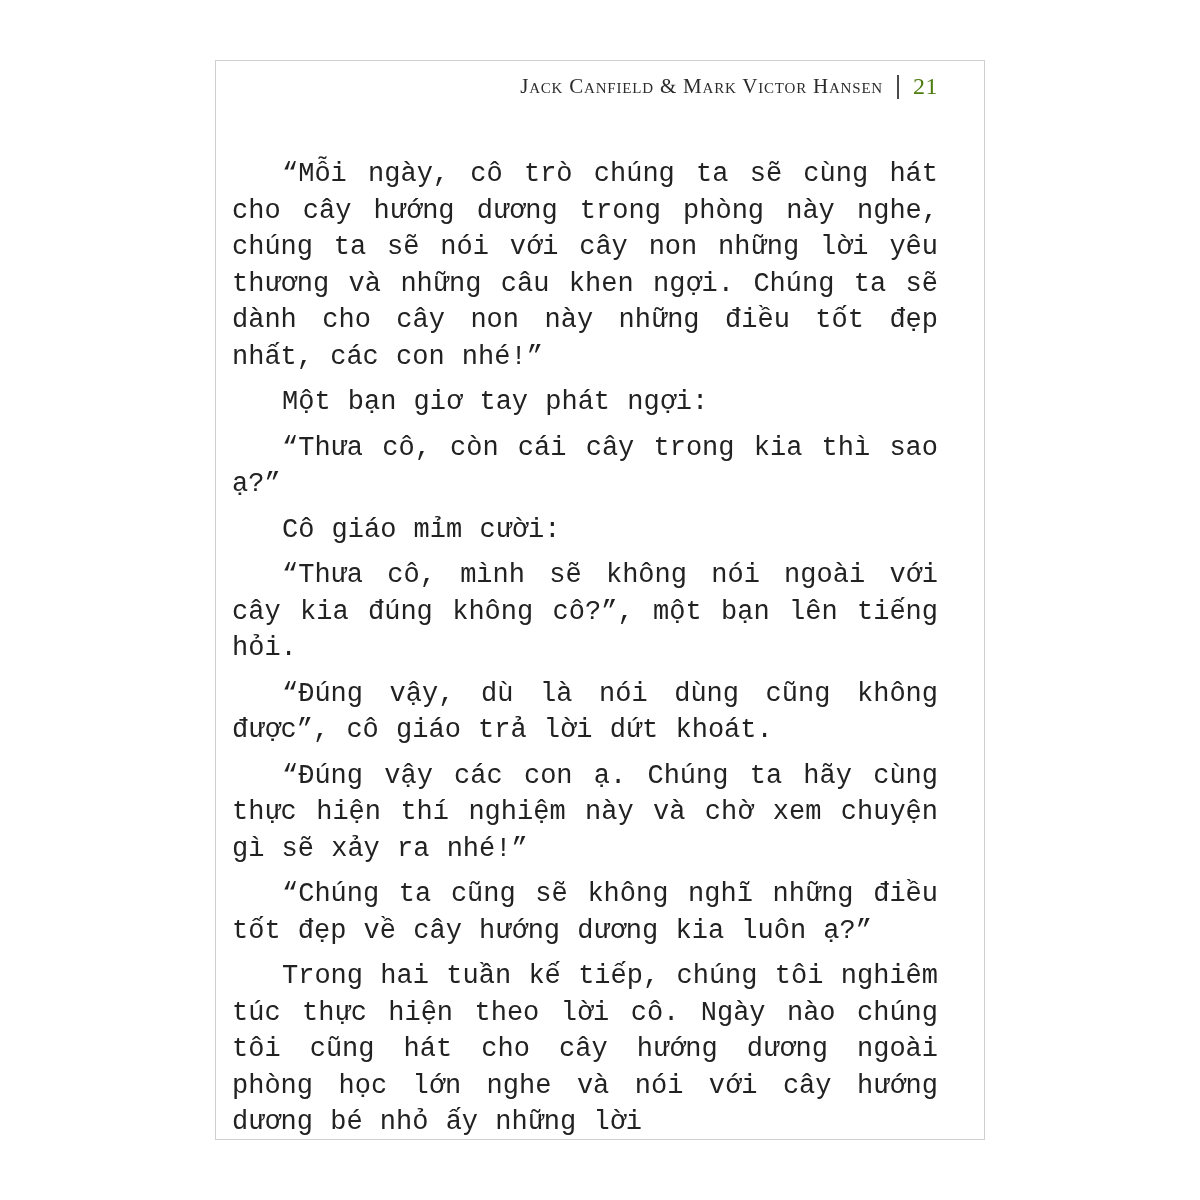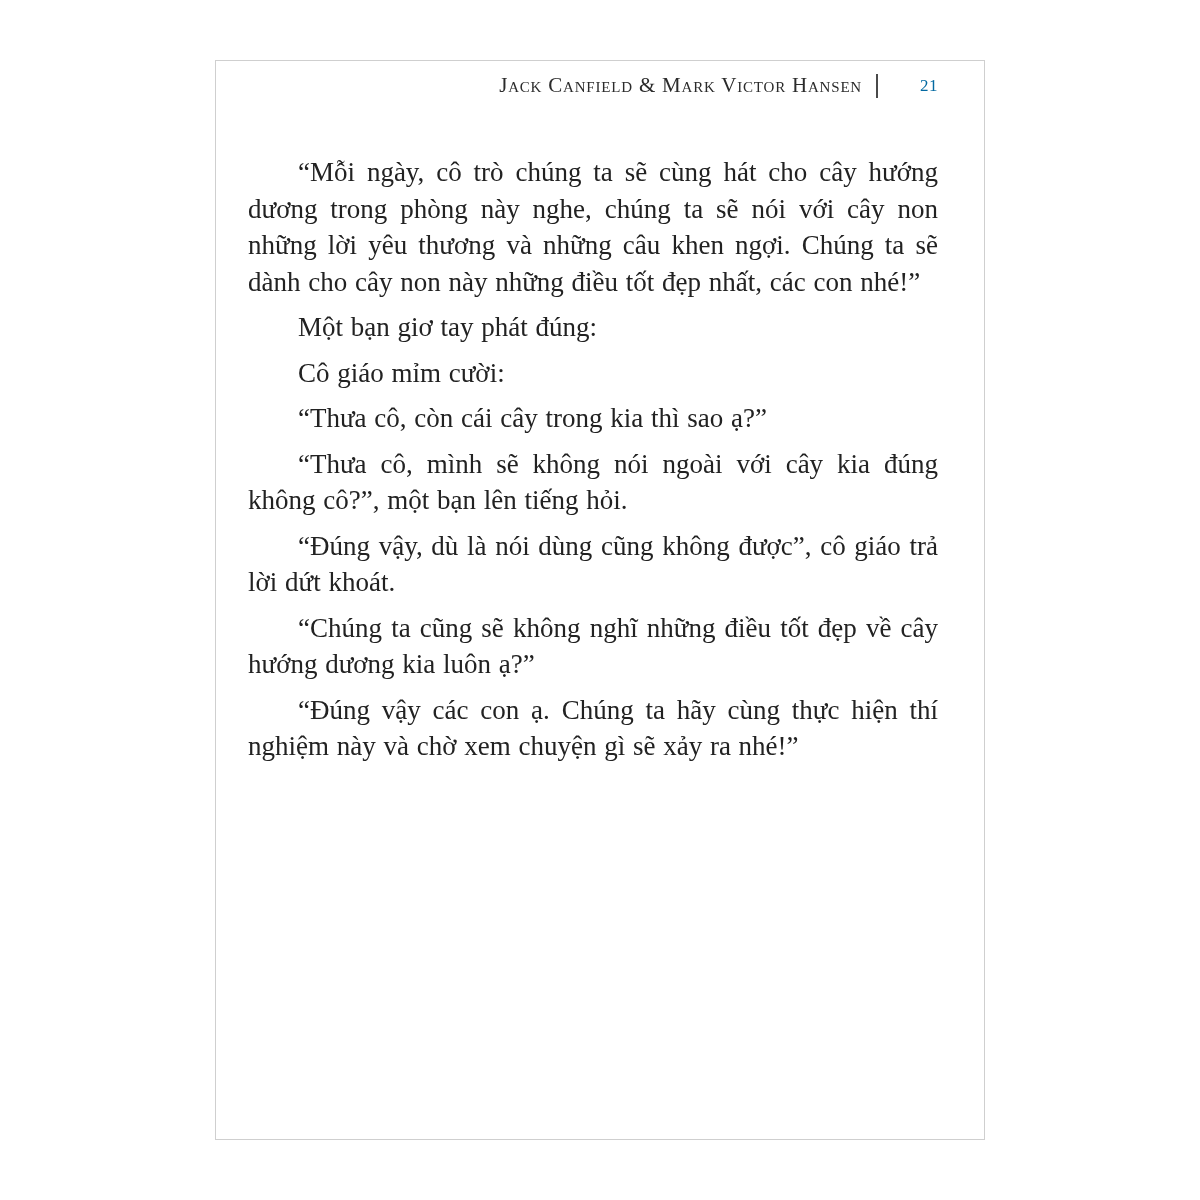--- a/index.html
+++ b/index.html
@@ -42,54 +42,55 @@
       white-space: nowrap;
     }
     .header-separator {
       display: inline-block;
       width: 0;
       height: 24px;
       border-left: 2px solid #4a4a4a;
       margin: 0 14px 0 14px;
     }
     .page-number {
-      font-size: 17px;
-      color: #0369a1;
+      font-size: 24px;
+      color: #4d7c0f;
       letter-spacing: 0.5px;
-      margin-left: 28px;
     }
     .page-body {
       color: #222222;
       font-size: 27px;
       line-height: 36.5px;
       text-align: justify;
     }
     .page-body p {
-      margin: 0 0 9px 16px;
+      margin: 0 0 9px 0;
       text-indent: 50px;
       word-spacing: 1px;
+      font-family: Liberation Mono, monospace;
     }
   </style>
 </head>
 <body>
 
 <div class="viewport">
   <div class="book-page">
 
     <div class="page-header">
       <span class="header-authors">Jack Canfield &amp; Mark Victor Hansen</span>
       <span class="header-separator"></span>
       <span class="page-number">21</span>
     </div>
 
     <div class="page-body">
       <p>“Mỗi ngày, cô trò chúng ta sẽ cùng hát cho cây hướng dương trong phòng này nghe, chúng ta sẽ nói với cây non những lời yêu thương và những câu khen ngợi. Chúng ta sẽ dành cho cây non này những điều tốt đẹp nhất, các con nhé!”</p>
-      <p>Một bạn giơ tay phát đúng:</p>
+      <p>Một bạn giơ tay phát ngợi:</p>
+      <p>“Thưa cô, còn cái cây trong kia thì sao ạ?”</p>
       <p>Cô giáo mỉm cười:</p>
-      <p>“Thưa cô, còn cái cây trong kia thì sao ạ?”</p>
       <p>“Thưa cô, mình sẽ không nói ngoài với cây kia đúng không cô?”, một bạn lên tiếng hỏi.</p>
       <p>“Đúng vậy, dù là nói dùng cũng không được”, cô giáo trả lời dứt khoát.</p>
+      <p>“Đúng vậy các con ạ. Chúng ta hãy cùng thực hiện thí nghiệm này và chờ xem chuyện gì sẽ xảy ra nhé!”</p>
       <p>“Chúng ta cũng sẽ không nghĩ những điều tốt đẹp về cây hướng dương kia luôn ạ?”</p>
-      <p>“Đúng vậy các con ạ. Chúng ta hãy cùng thực hiện thí nghiệm này và chờ xem chuyện gì sẽ xảy ra nhé!”</p>
+      <p>Trong hai tuần kế tiếp, chúng tôi nghiêm túc thực hiện theo lời cô. Ngày nào chúng tôi cũng hát cho cây hướng dương ngoài phòng học lớn nghe và nói với cây hướng dương bé nhỏ ấy những lời</p>
     </div>
 
   </div>
 </div>
 
 </body></html>

